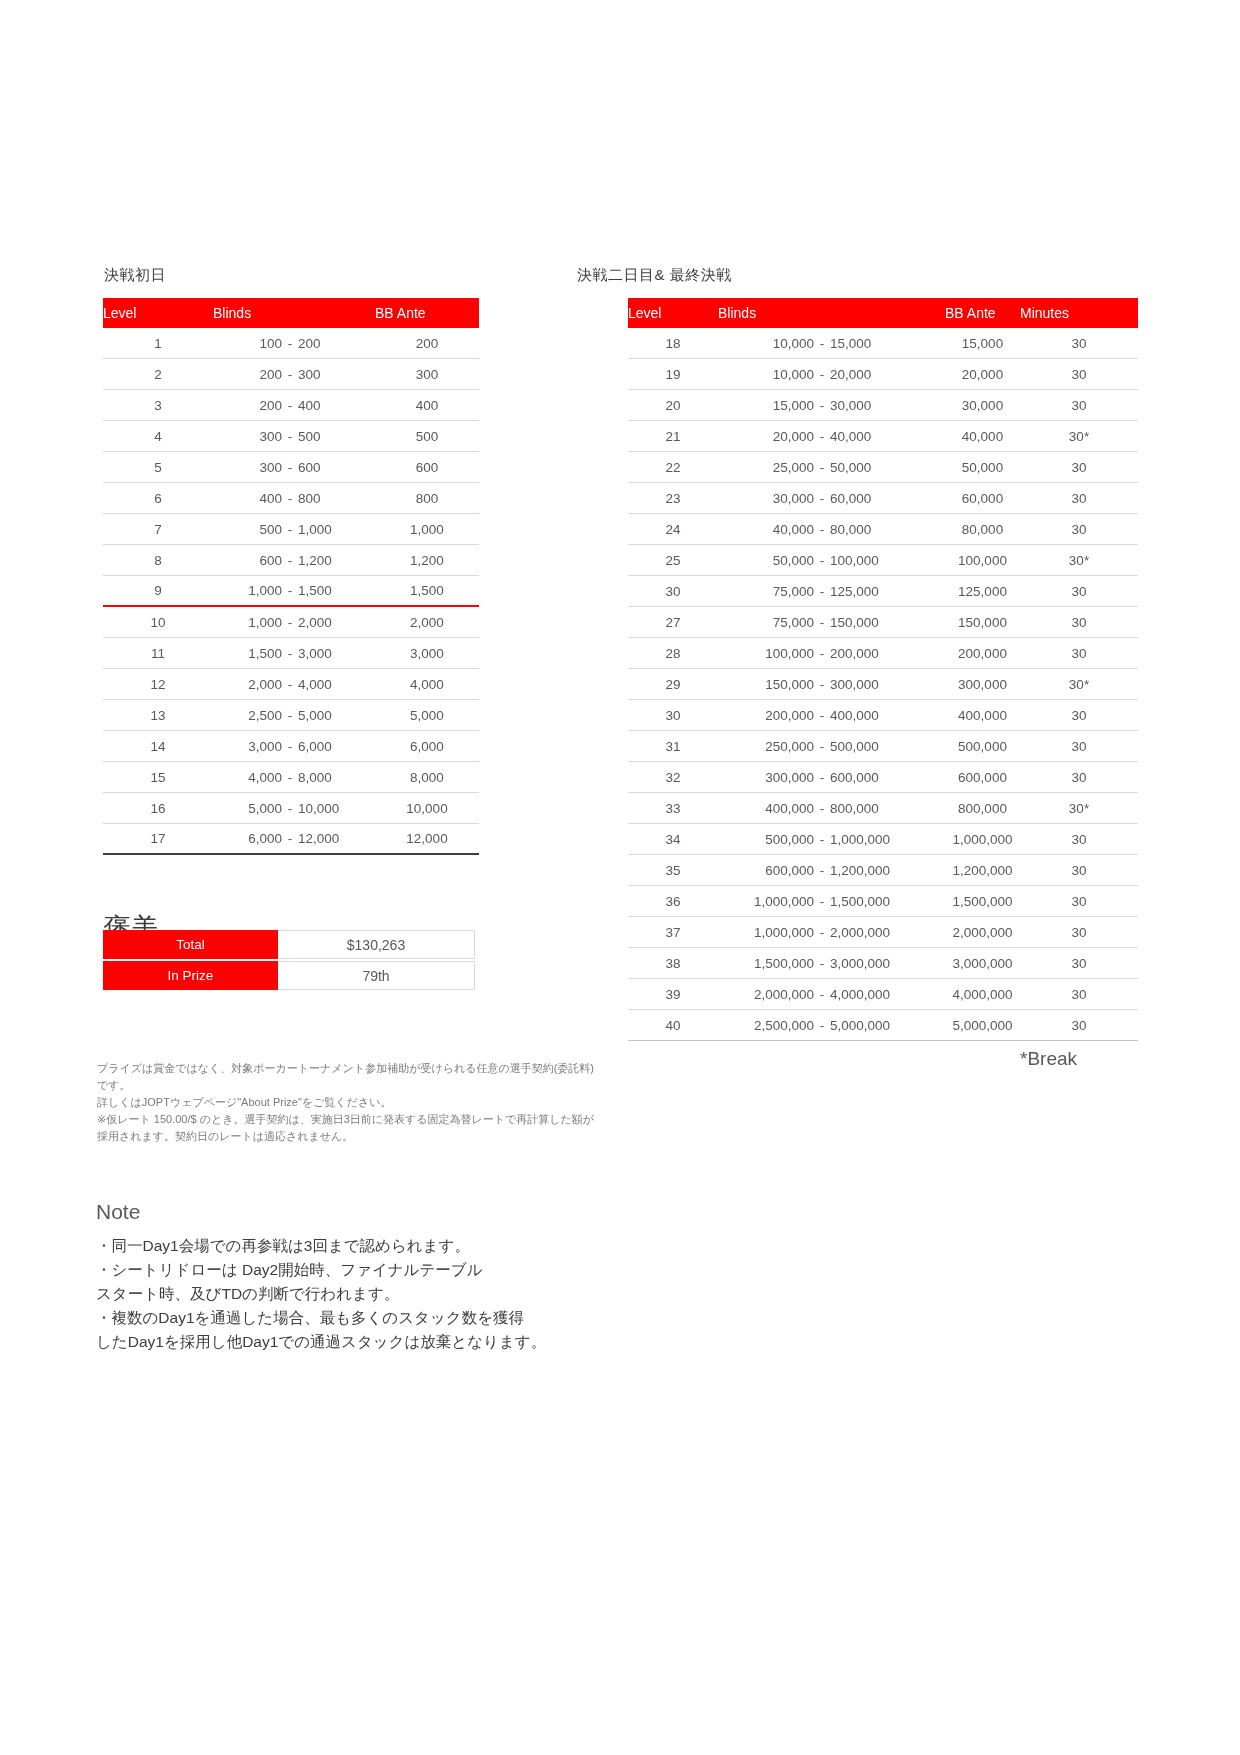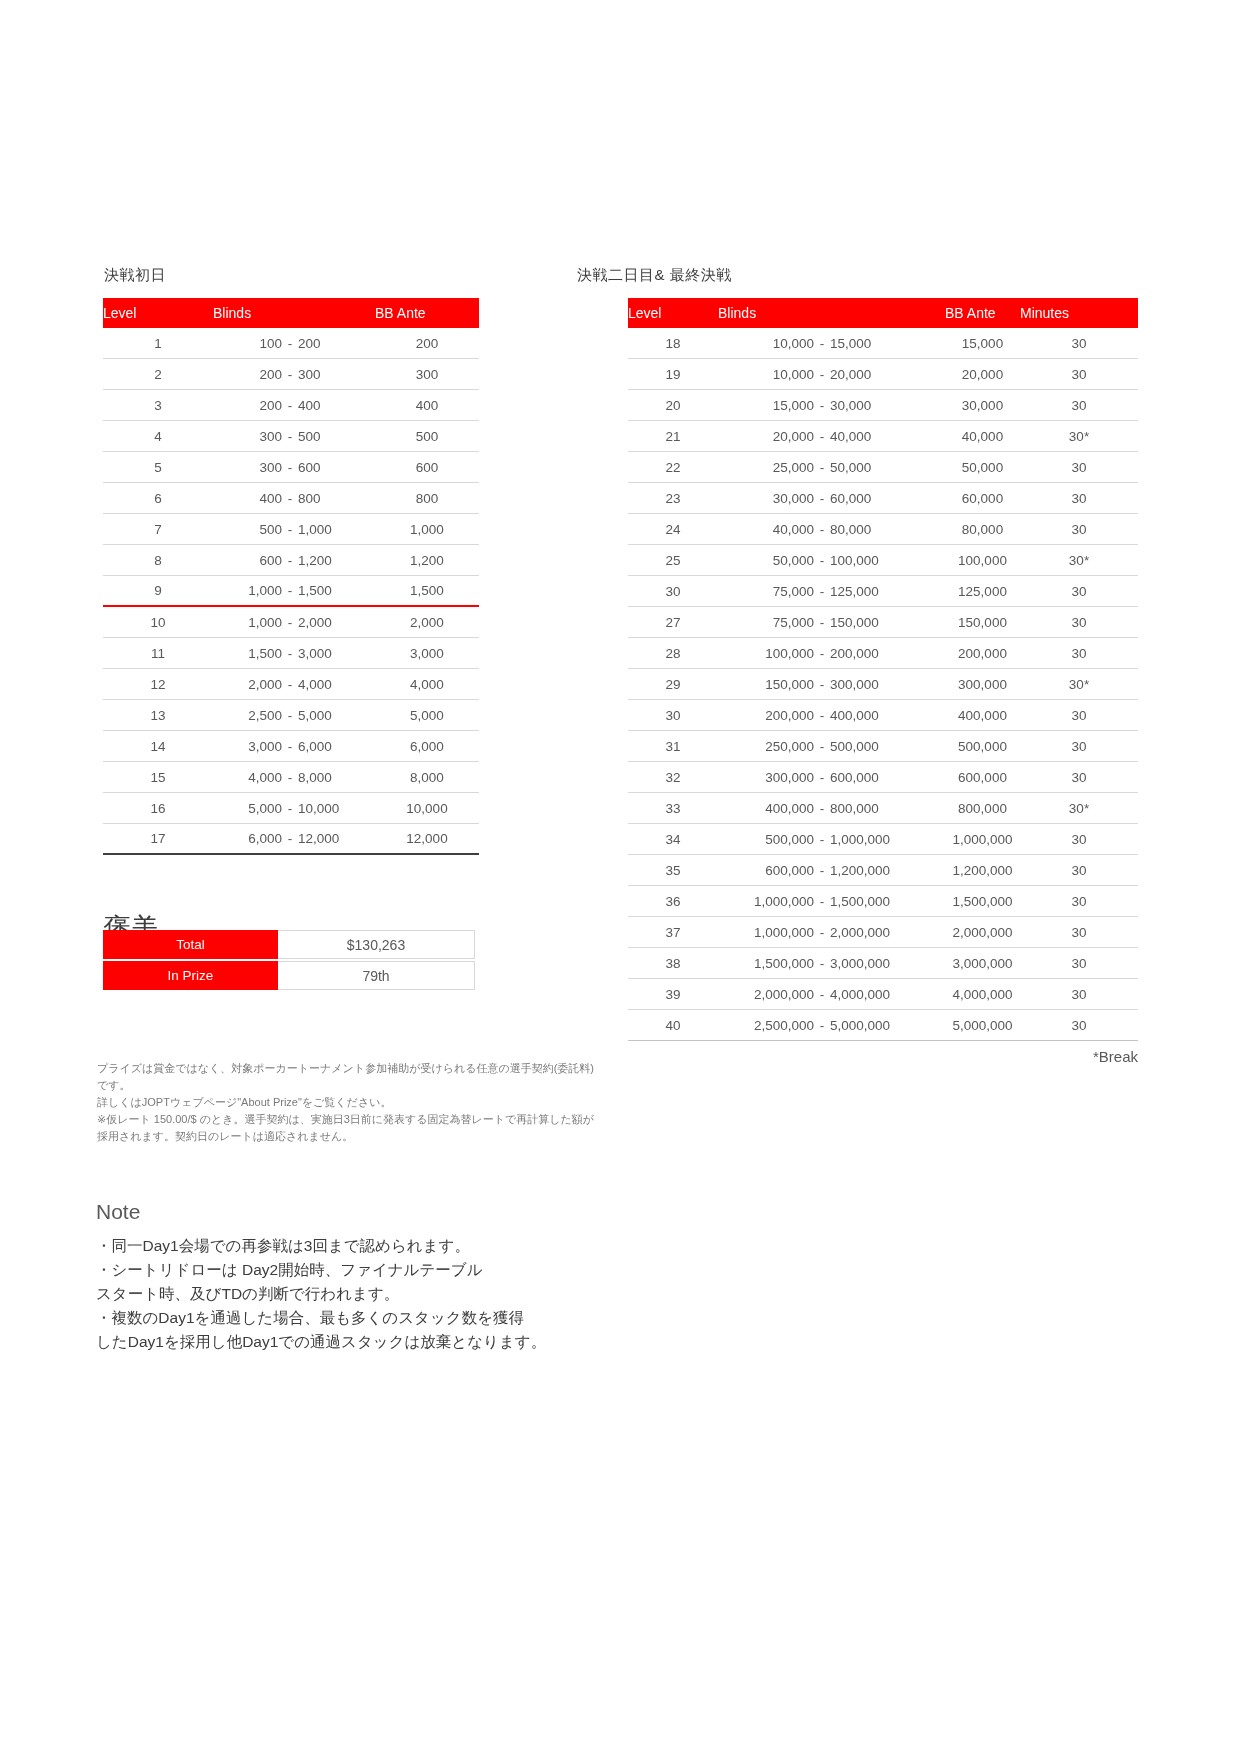--- a/index.html
+++ b/index.html
@@ -27,21 +27,21 @@
   .day1 .t-row:last-child{border-bottom:2px solid #3f3f3f;}
   .day2 .t-row:last-child{border-bottom:1px solid #c4c4c4;}
   .c.level,.c.ante,.c.minutes{text-align:center;}
   .c.blinds{display:grid;align-items:center;}
   .day1 .c.blinds{grid-template-columns:69px 16px 1fr;}
   .day2 .c.blinds{grid-template-columns:96px 16px 1fr;}
   .c.blinds .sb{text-align:right;}
   .c.blinds .dash{text-align:center;}
   .c.blinds .bb{text-align:left;}
 
-  .break-note{font-size:15px;color:var(--tabletext);text-align:right;}
+  .break-note{font-size:19px;color:var(--tabletext);text-align:left;}
 
   
   .prize-title{font-size:28px;color:#3d3d3d;}
   .prize-row{display:grid;grid-template-columns:175px 197px;height:29px;margin-bottom:2px;}
   .prize-label{background:var(--red);color:#fff;font-size:13.5px;display:flex;align-items:center;justify-content:center;}
   .prize-value{font-size:14px;color:var(--tabletext);display:flex;align-items:center;justify-content:center;
                border-top:1px solid var(--divider);border-bottom:1px solid var(--divider);border-right:1px solid var(--divider);}
 
   
   .fine-print{font-size:11px;line-height:17px;color:#7a7a7a;white-space:nowrap;}

